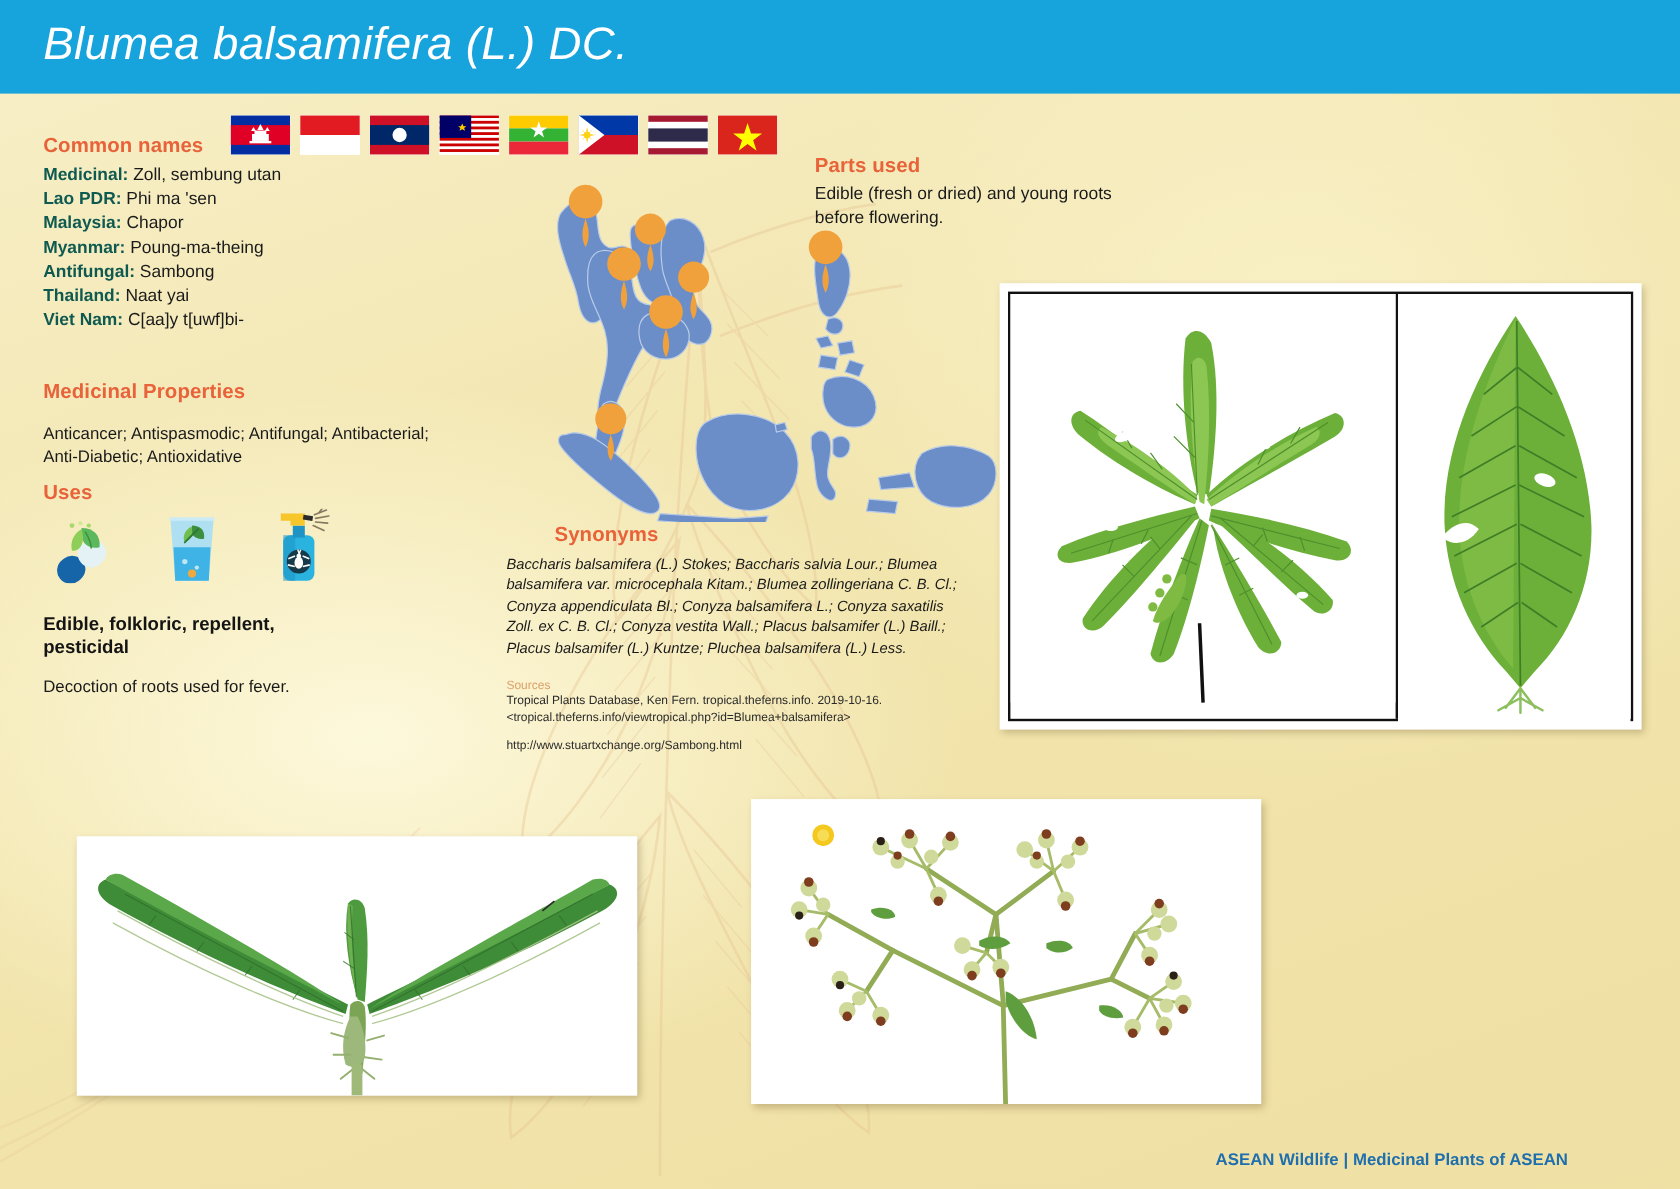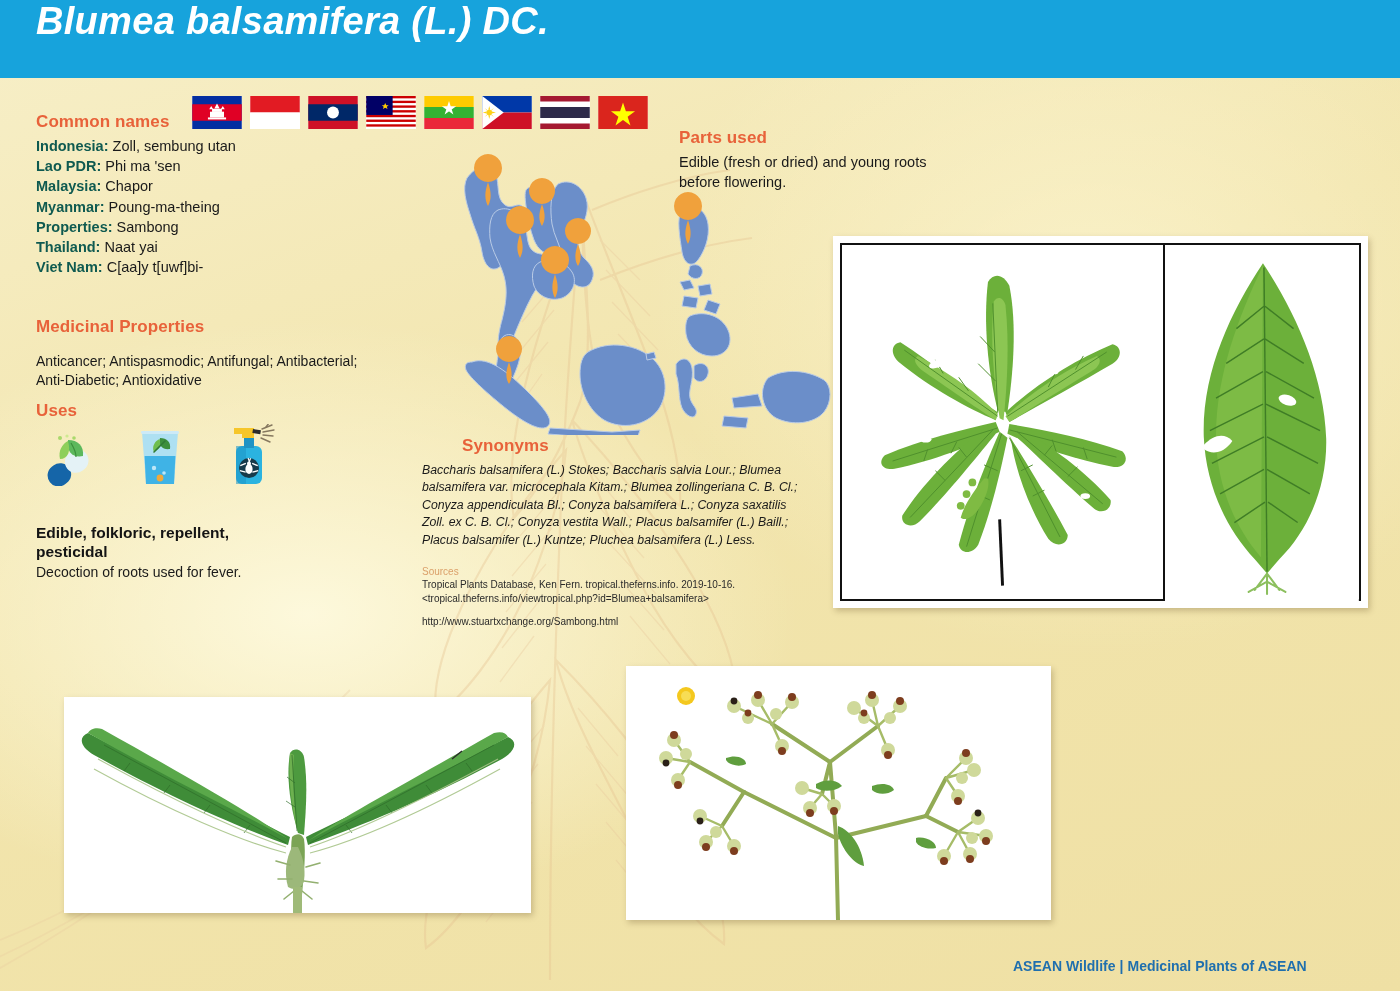--- a/index.html
+++ b/index.html
@@ -28,22 +28,22 @@
   #wm-main { left: 300px; top: 120px; width: 760px; height: 870px; }
   #wm-left { left: -40px; top: 640px; width: 420px; height: 380px; opacity: 0.3; }
 
   
   #header {
     position: absolute; left: 0; top: 0;
     width: 1400px; height: 78px;
     background: #17a3dc;
   }
   #header-title {
-    position: absolute; left: 36px; top: 0;
-    font-size: 38px; font-style: italic; font-weight: 700;
+    position: absolute; left: 36px; top: 16px;
+    font-size: 38px; font-style: italic; font-weight: 400;
     color: #ffffff; letter-spacing: 0.3px;
     white-space: nowrap;
   }
 
   
   #flag-row {
     position: absolute; left: 192px; top: 96px;
     display: flex; gap: 8px;
   }
   .flag {
@@ -76,21 +76,21 @@
   }
 
   #uses-head { position: absolute; left: 36px; top: 401px; }
   #uses-icons {
     position: absolute; left: 38px; top: 424px;
     display: flex; align-items: flex-end; gap: 34px;
   }
   #uses-tag {
     position: absolute; left: 36px; top: 511px;
     width: 260px;
-    font-size: 15.5px; font-weight: bold; line-height: 19px; color: #141414; margin-top: 12px;
+    font-size: 15.5px; font-weight: bold; line-height: 19px; color: #141414;
   }
   #uses-note {
     position: absolute; left: 36px; top: 563px;
     width: 230px;
     font-size: 14px; line-height: 19px; color: #1a1a1a;
   }
 
   
   #map { position: absolute; left: 432px; top: 140px; width: 400px; height: 295px; }
 
@@ -283,25 +283,25 @@
     <div class="flag">
       <svg viewBox="0 0 60 40" width="50" height="33">
         <rect width="60" height="40" fill="#da251d"></rect>
         <polygon fill="#ffff00" points="30,8 33.5,18.6 44.6,18.6 35.6,25.2 39.1,35.8 30,29.2 20.9,35.8 24.4,25.2 15.4,18.6 26.5,18.6"></polygon>
       </svg>
     </div>
   </div>
 
   <div class="sec-head" id="common-names-head">Common names</div>
   <div id="names-list">
-    <div class="name-row"><span class="name-country">Indonesia:</span> <span class="name-value">Zoll, sembung utan</span></div>
+    <div class="name-row"><span class="name-country">Medicinal:</span> <span class="name-value">Zoll, sembung utan</span></div>
     <div class="name-row"><span class="name-country">Lao PDR:</span> <span class="name-value">Phi ma 'sen</span></div>
     <div class="name-row"><span class="name-country">Malaysia:</span> <span class="name-value">Chapor</span></div>
     <div class="name-row"><span class="name-country">Myanmar:</span> <span class="name-value">Poung-ma-theing</span></div>
-    <div class="name-row"><span class="name-country">Properties:</span> <span class="name-value">Sambong</span></div>
+    <div class="name-row"><span class="name-country">Antifungal:</span> <span class="name-value">Sambong</span></div>
     <div class="name-row"><span class="name-country">Thailand:</span> <span class="name-value">Naat yai</span></div>
     <div class="name-row"><span class="name-country">Viet Nam:</span> <span class="name-value">C[aa]y t[uwf]bi-</span></div>
   </div>
 
   <div class="sec-head" id="med-head">Medicinal Properties</div>
   <div id="med-body">Anticancer; Antispasmodic; Antifungal; Antibacterial; Anti-Diabetic; Antioxidative</div>
 
   <div class="sec-head" id="uses-head">Uses</div>
   <div id="uses-icons">
 

